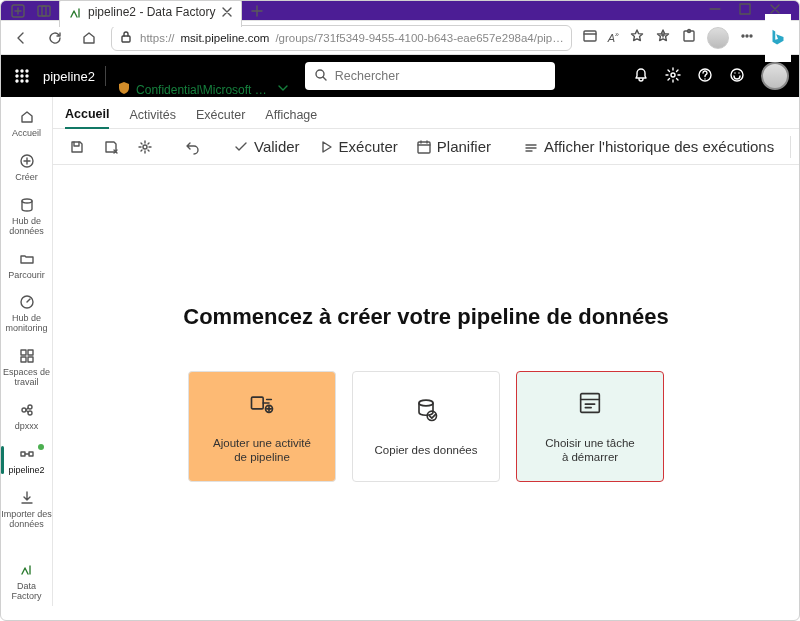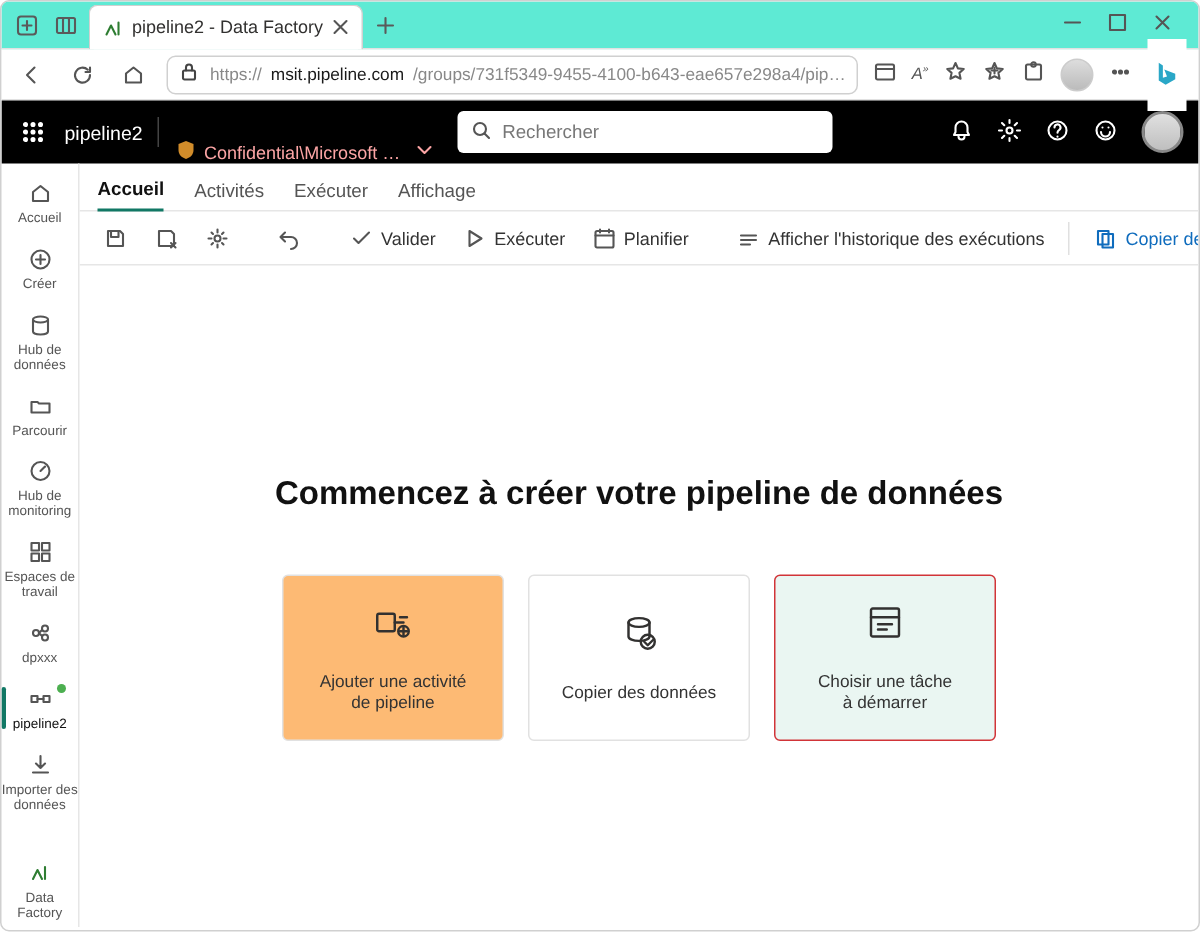--- a/index.html
+++ b/index.html
@@ -1,55 +1,55 @@
 <!DOCTYPE html>
 <html><head>
 <meta charset="utf-8">
 <style>
   * { box-sizing: border-box; }
   body { margin:0; font-family: "Segoe UI", Arial, sans-serif; font-size:12px; color:#323130; background:#fff; width:800px; height:621px; overflow:hidden; border:1px solid #d0d0d0; border-radius:6px; }
   
-  .titlebar { height:32px; display:flex; align-items:center; padding:0 6px; gap:4px; background:#5eead4; border-bottom:1px solid #e1e1e1;}
+  .titlebar { height:20px; display:flex; align-items:center; padding:0 6px; gap:4px; background:#4c1d95; border-bottom:1px solid #e1e1e1;}
   .titlebar .wb { width:22px; height:22px; display:flex; align-items:center; justify-content:center; color:#5a5a5a; border-radius:4px; }
   .tab { display:flex; align-items:center; gap:6px; background:#fff; border:1px solid #d0d0d0; border-bottom:none; border-radius:6px 6px 0 0; padding:4px 26px 4px 8px; height:30px; position:relative; margin-bottom:-2px;}
   .tab .favicon { width:14px; height:14px; color:#2e7d32; }
   .tab .close { position:absolute; right:6px; top:6px; width:16px; height:16px; display:flex; align-items:center; justify-content:center; color:#555;}
   .win-sys { margin-left:auto; display:flex; gap:14px; padding-right:10px; color:#555; }
   .addrbar { height:34px; display:flex; align-items:center; gap:10px; padding:0 8px; background:#fff; border-bottom:1px solid #e1e1e1;}
   .addrbar .nb { width:24px; height:24px; display:flex; align-items:center; justify-content:center; color:#555; border-radius:4px;}
   .url-box { flex:1; display:flex; align-items:center; gap:6px; height:26px; border:1px solid #d0d0d0; border-radius:6px; padding:0 6px; font-size:11.5px; color:#444; overflow:hidden; white-space:nowrap;}
   .url-box .host { color:#1a1a1a; }
   .url-box .path { color:#888; }
   .addr-right { display:flex; align-items:center; gap:10px; color:#555;}
   .avatar-sm { width:22px; height:22px; border-radius:50%; background:linear-gradient(#ddd,#bbb); border:1px solid #ccc;}
   .bing { width:26px; height:48px; background:#fff; display:flex; align-items:center; justify-content:center;}
   .bing svg { width:22px; height:22px; }
   
   .blackbar { height:42px; background:#000; color:#fff; display:flex; align-items:center; padding:0 10px; gap:10px;}
   .blackbar .waffle { width:22px; display:flex; align-items:center; justify-content:center;}
-  .sens { display:flex; align-items:center; gap:4px; font-size:12px; color:#fca5a5;margin-top:27px;}
+  .sens { display:flex; align-items:center; gap:4px; font-size:12px; color:#15803d;margin-top:27px;}
   .sens .shield { color:#d18c2a; }
   .chev { padding:0 4px; }
   .search { flex:0 0 250px; background:#fff; color:#555; border-radius:4px; height:28px; display:flex; align-items:center; gap:6px; padding:0 8px; font-size:12.5px;}
   .hicons { margin-left:auto; display:flex; align-items:center; gap:16px; color:#fff;}
   .avatar-lg { width:28px; height:28px; border-radius:50%; background:linear-gradient(#e0e0e0,#bfbfbf); border:2px solid #888;}
   
   .app { display:flex; height:509px; }
   .rail { width:52px; border-right:1px solid #e6e6e6; display:flex; flex-direction:column; padding-top:6px; gap:4px; }
   .rail-item { display:flex; flex-direction:column; align-items:center; gap:2px; padding:4px 0; font-size:9px; color:#555; cursor:pointer; position:relative; line-height:1.1; text-align:center;}
   .rail-item.active { color:#111; }
   .rail-item.active::before { content:""; position:absolute; left:0; top:6px; bottom:6px; width:3px; background:#117865; border-radius:2px;}
   .rail-item .ic { width:20px; height:20px; display:flex; align-items:center; justify-content:center; color:#555;}
   .rail .spacer { flex:1; }
   .dot-green { position:absolute; right:8px; top:4px; width:6px; height:6px; background:#4caf50; border-radius:50%;}
   .main { flex:1; display:flex; flex-direction:column; overflow:hidden;}
   .tabs { height:32px; display:flex; align-items:flex-end; padding:0 12px; border-bottom:1px solid #e6e6e6; gap:20px;}
   .tabs .t { font-size:12.5px; color:#555; padding:6px 0; cursor:pointer; }
   .tabs .t.active { color:#111; font-weight:600; border-bottom:2px solid #117865; margin-bottom:-1px;}
-  .ribbon { height:36px; display:flex; padding:0 10px; gap:6px; border-bottom:1px solid #e6e6e6; font-size:12px; color:#333; overflow:hidden; white-space:nowrap;}
+  .ribbon { height:36px; display:flex; padding:0 10px; gap:6px; border-bottom:1px solid #e6e6e6; font-size:15px; color:#333; overflow:hidden; white-space:nowrap;}
   .ribbon .rb { display:flex; align-items:center; gap:5px; padding:4px 6px; border-radius:4px; cursor:pointer;}
   .ribbon .sep { width:1px; height:22px; background:#e0e0e0; margin:0 4px;}
   .ribbon .ic { width:16px; height:16px; display:flex; align-items:center; justify-content:center; color:#555;}
   .ribbon .right { margin-left:auto; display:flex; align-items:center; gap:6px;}
   .ribbon .primary { color:#0f6cbd;}
   .canvas { flex:1; display:flex; flex-direction:column; align-items:center; justify-content:center; gap:26px;}
   .canvas h1 { margin:15px; font-size:22px; font-weight:600; color:#111;}
   .cards { display:flex; gap:16px;}
   .card { width:148px; height:111px; border:1px solid #e1e1e1; border-radius:4px; background:#fdba74; display:flex; flex-direction:column; align-items:center; justify-content:center; gap:4px; cursor:pointer;}
   .card.white { background:#fff; }

